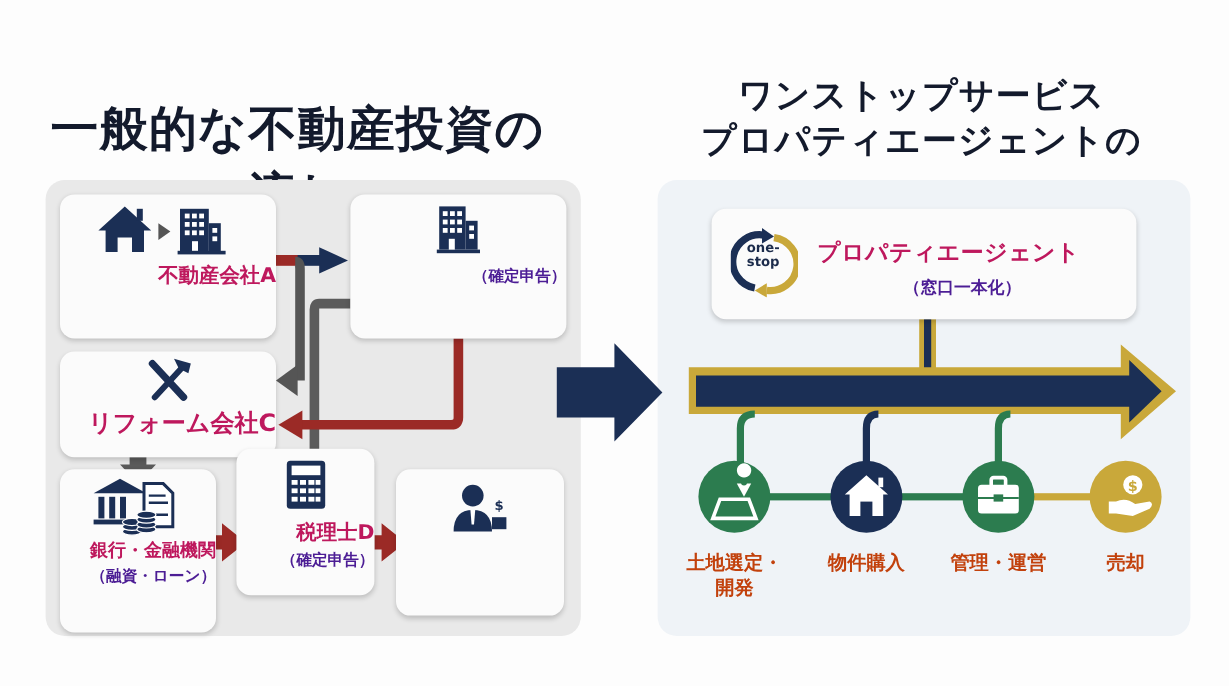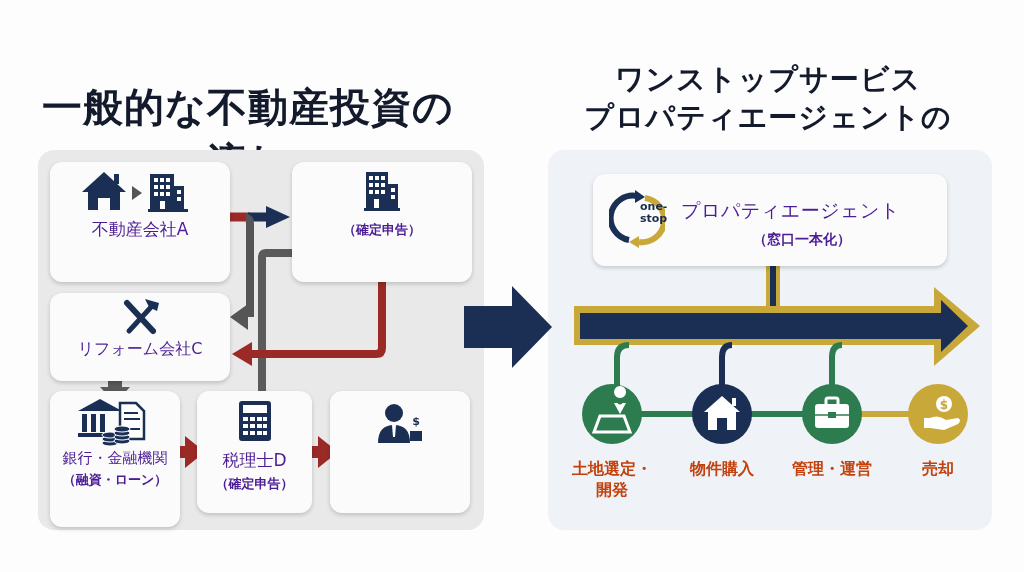--- a/index.html
+++ b/index.html
@@ -7,38 +7,38 @@
   body { font-family: "DejaVu Sans", "Liberation Sans", sans-serif; color: #141a2b; position: relative; }
 
   .title { position: absolute; font-weight: bold; color: #131a2c; text-align: center; letter-spacing: 1px; }
   #left-title { left: 28px; top: 80px; width: 440px; font-size: 40px; }
   #right-title { left: 548px; top: 60px; width: 440px; font-size: 29px; line-height: 38px; }
 
   .panel { position: absolute; border-radius: 16px; }
   #left-panel { left: 38px; top: 150px; width: 446px; height: 380px; background: #e9e9e9; }
   #right-panel { left: 548px; top: 150px; width: 444px; height: 380px; background: #eff3f7; }
 
-  .card { position: absolute; background: #fbfbfb; border-radius: 12px; box-shadow: 0 2px 4px rgba(0,0,0,0.18); text-align: center; }
-  .card .name { font-weight: normal; font-size: 17px; color: #4c1d95; }
+  .card { position: absolute; background: #fbfbfb; border-radius: 12px; box-shadow: 0 2px 4px rgba(0,0,0,0.18); text-align: right; }
+  .card .name { font-weight: bold; font-size: 17px; color: #be185d; }
   .card .sub { font-weight: bold; font-size: 13px; color: #4c1d95; margin-top: 3px; }
   .card svg { display: block; margin: 0 auto; }
 
   #card-a { left: 50px; top: 162px; width: 180px; height: 120px; }
   #card-b { left: 292px; top: 162px; width: 180px; height: 120px; }
   #card-c { left: 50px; top: 293px; width: 180px; height: 88px; }
   #card-bank { left: 50px; top: 391px; width: 130px; height: 136px; }
-  #card-d { left: 197px; top: 391px; width: 115px; height: 122px; }
+  #card-d { left: 197px; top: 374px; width: 115px; height: 122px; }
   #card-e { left: 330px; top: 391px; width: 140px; height: 122px; }
 
   #flow-svg { position: absolute; left: 0; top: 0; width: 1024px; height: 572px; pointer-events: none; }
 
   #agent-card { left: 593px; top: 174px; width: 354px; height: 92px; text-align: left; }
   #agent-card .name { position: absolute; left: 88px; top: 24px; font-size: 19px; letter-spacing: 0.5px; }
   #agent-card .sub { position: absolute; left: 160px; top: 54px; font-size: 14px; }
-  .onestop-text { position: absolute; left: 23px; top: 27px; width: 40px; font-size: 11px; font-weight: bold; line-height: 12px; color: #1b2b4b; margin-left: 24px; }
+  .onestop-text { position: absolute; left: 23px; top: 27px; width: 40px; font-size: 11px; font-weight: bold; line-height: 12px; text-align: center; color: #1b2b4b; }
 
   .step-label { position: absolute; font-weight: bold; font-size: 16px; color: #c2410c; text-align: center; line-height: 21px; }
 </style>
 </head>
 <body>
 
 <div id="left-title" class="title">一般的な不動産投資の流れ</div>
 <div id="right-title" class="title">
   <div>ワンストップサービス</div>
   <div>プロパティエージェントの</div>
@@ -169,21 +169,21 @@
   </svg>
   <div class="sub">（確定申告）</div>
 </div>
 
 <div id="card-c" class="card">
   <svg width="50" height="46" viewBox="0 0 50 46">
     <line x1="12" y1="10" x2="38" y2="38" stroke="#1b2f55" stroke-width="6" stroke-linecap="round"></line>
     <line x1="38" y1="12" x2="14" y2="38" stroke="#1b2f55" stroke-width="5" stroke-linecap="round"></line>
     <polygon points="30,6 44,10 42,18 34,14" fill="#1b2f55"></polygon>
   </svg>
-  <div class="name" style="font-size:16px">リフォーム会社C</div>
+  <div class="name" style="font-size:20px">リフォーム会社C</div>
 </div>
 
 <div id="card-bank" class="card">
   <svg width="90" height="58" viewBox="0 0 90 58">
     <g fill="#1b2f55">
       <polygon points="8,20 30,8 52,20"></polygon>
       <rect x="12" y="23" width="5" height="18"></rect>
         <rect x="21" y="23" width="5" height="18"></rect>
         <rect x="30" y="23" width="5" height="18"></rect>
       <rect x="8" y="42" width="44" height="4"></rect>

